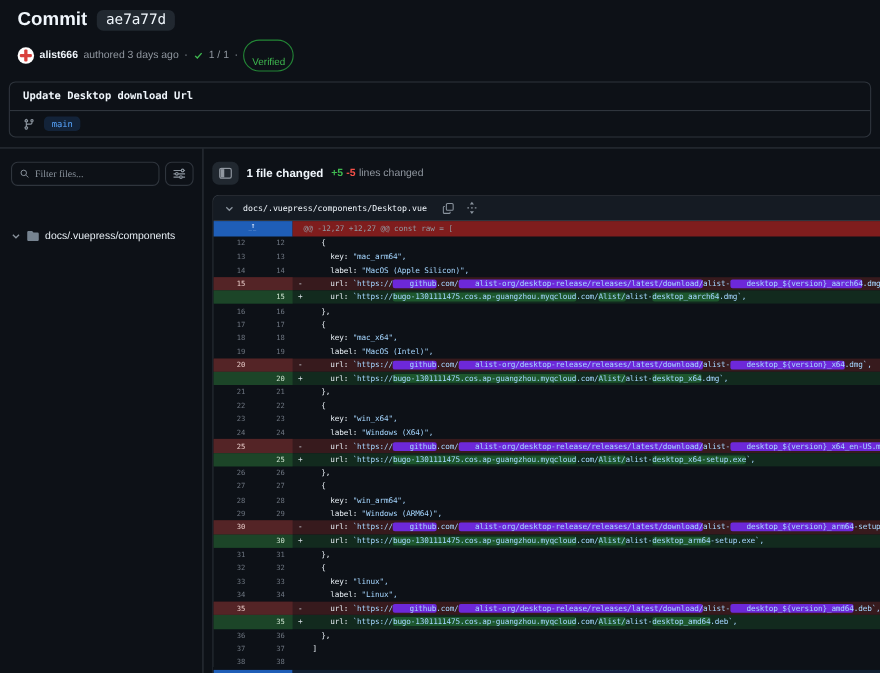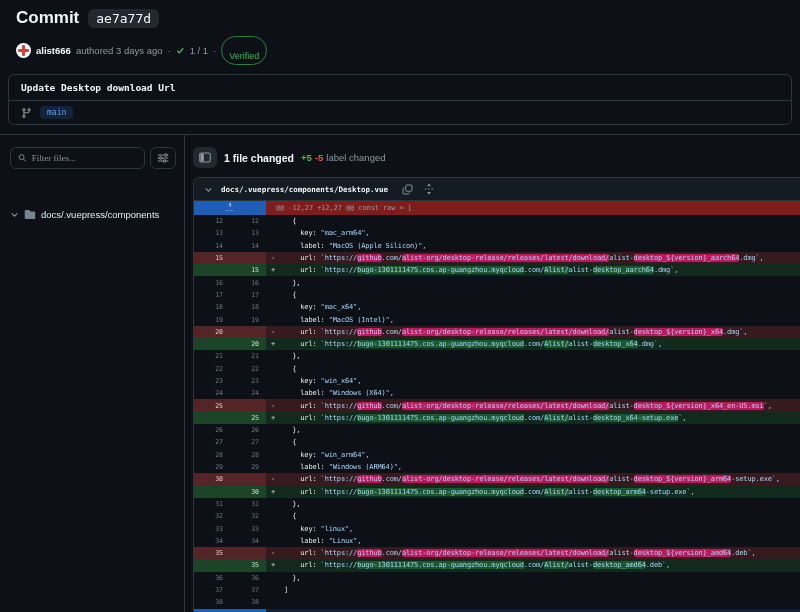--- a/index.html
+++ b/index.html
@@ -50,36 +50,36 @@
   .summary-bar { display:flex; align-items:center; gap:7px; }
   .panel-btn { width:24px; height:21px; border-radius:6px; background:#212830;
     display:flex; align-items:center; justify-content:center; }
   .files-changed { font-size:10.5px; font-weight:700; color:#f0f6fc; }
   .adds { color:var(--added,#3fb950); font-weight:700; font-size:9.5px; }
   .dels { color:var(--removed,#f85149); font-weight:700; font-size:9.5px; }
   .lines-changed { color:#9198a1; font-size:9.5px; }
 
   .diff-card { margin-top:9px; border:1px solid #2f353d; border-right:0; border-radius:6px 0 0 0; overflow:hidden; }
   .file-header { background:#151b23; border-bottom:1px solid #2f353d; height:23px;
-    display:flex; align-items:center; gap:8px; padding:0 10px;font-weight:bold; }
+    display:flex; align-items:center; gap:8px; padding:0 10px; }
   .file-path { font-family:"DejaVu Sans Mono", monospace; font-size:7.5px; color:#f0f6fc; }
   .fh-icons { display:flex; gap:11px; align-items:center; margin-left:6px; }
 
   .diff-body { font-family:"DejaVu Sans Mono", monospace; }
   .drow { display:grid; grid-template-columns:36px 36px 18px 1fr; height:12.3px; align-items:center; }
   .lnum { font-size:6.5px; color:#6e7681; text-align:right; padding-right:7px; height:100%;
     display:flex; align-items:center; justify-content:flex-end; }
   .marker { font-size:7px; color:#dbe1e8; padding-left:5px; height:100%; display:flex; align-items:center; }
   .codecell { white-space:pre; overflow:hidden; font-size:7px; letter-spacing:-0.15px;
     height:100%; display:flex; align-items:center; }
   .drow.del { background:#371a1d; }
   .drow.del .lnum { background:#542426; color:#e8ccc9; }
   .drow.add { background:#122a1e; }
   .drow.add .lnum { background:#1c4528; color:#cde3cf; }
-  .drow.del .hl { background:#be185d; border-radius:2px; }
+  .drow.del .hl { background:#6d28d9; border-radius:2px;padding-left:15px; }
   .drow.add .hl { background:#1d572d; border-radius:2px; }
   .seg-p { color:#e6edf3; }
   .seg-s { color:var(--str,#a5d6ff); }
   .seg-k { color:var(--kw,#ff7b72);margin-top:41px; }
 
   .hunk-row, .footer-row { display:grid; grid-template-columns:72px 1fr; height:14px; }
   .footer-row { height:16px; }
   .hunk-text { background:#7f1d1d; color:#9198a1; font-size:7px; letter-spacing:-0.1px;
     display:flex; align-items:center; padding-left:10px; white-space:pre; }
   .footer-fill { background:#122033; }
@@ -162,21 +162,21 @@
       <div class="panel-btn">
         <svg width="12" height="11" viewBox="0 0 16 14">
           <rect x="1" y="1" width="14" height="12" rx="2" fill="none" stroke="#9198a1" stroke-width="1.4"></rect>
           <rect x="2" y="2" width="4.5" height="10" fill="#9198a1"></rect>
         </svg>
       </div>
       <span class="files-changed">1 file changed</span>
       <span style="display:flex;gap:3px;align-items:center;">
         <span class="adds">+5</span>
         <span class="dels">-5</span>
-        <span class="lines-changed">label changed</span>
+        <span class="lines-changed">lines changed</span>
       </span>
     </div>
 
     <div class="diff-card">
       <div class="file-header">
         <svg width="9" height="9" viewBox="0 0 16 16">
             <path fill="none" stroke="#8b949e" stroke-width="2" d="M3 6l5 5 5-5"></path>
           </svg>
         <span class="file-path">docs/.vuepress/components/Desktop.vue</span>
         <span class="fh-icons">

